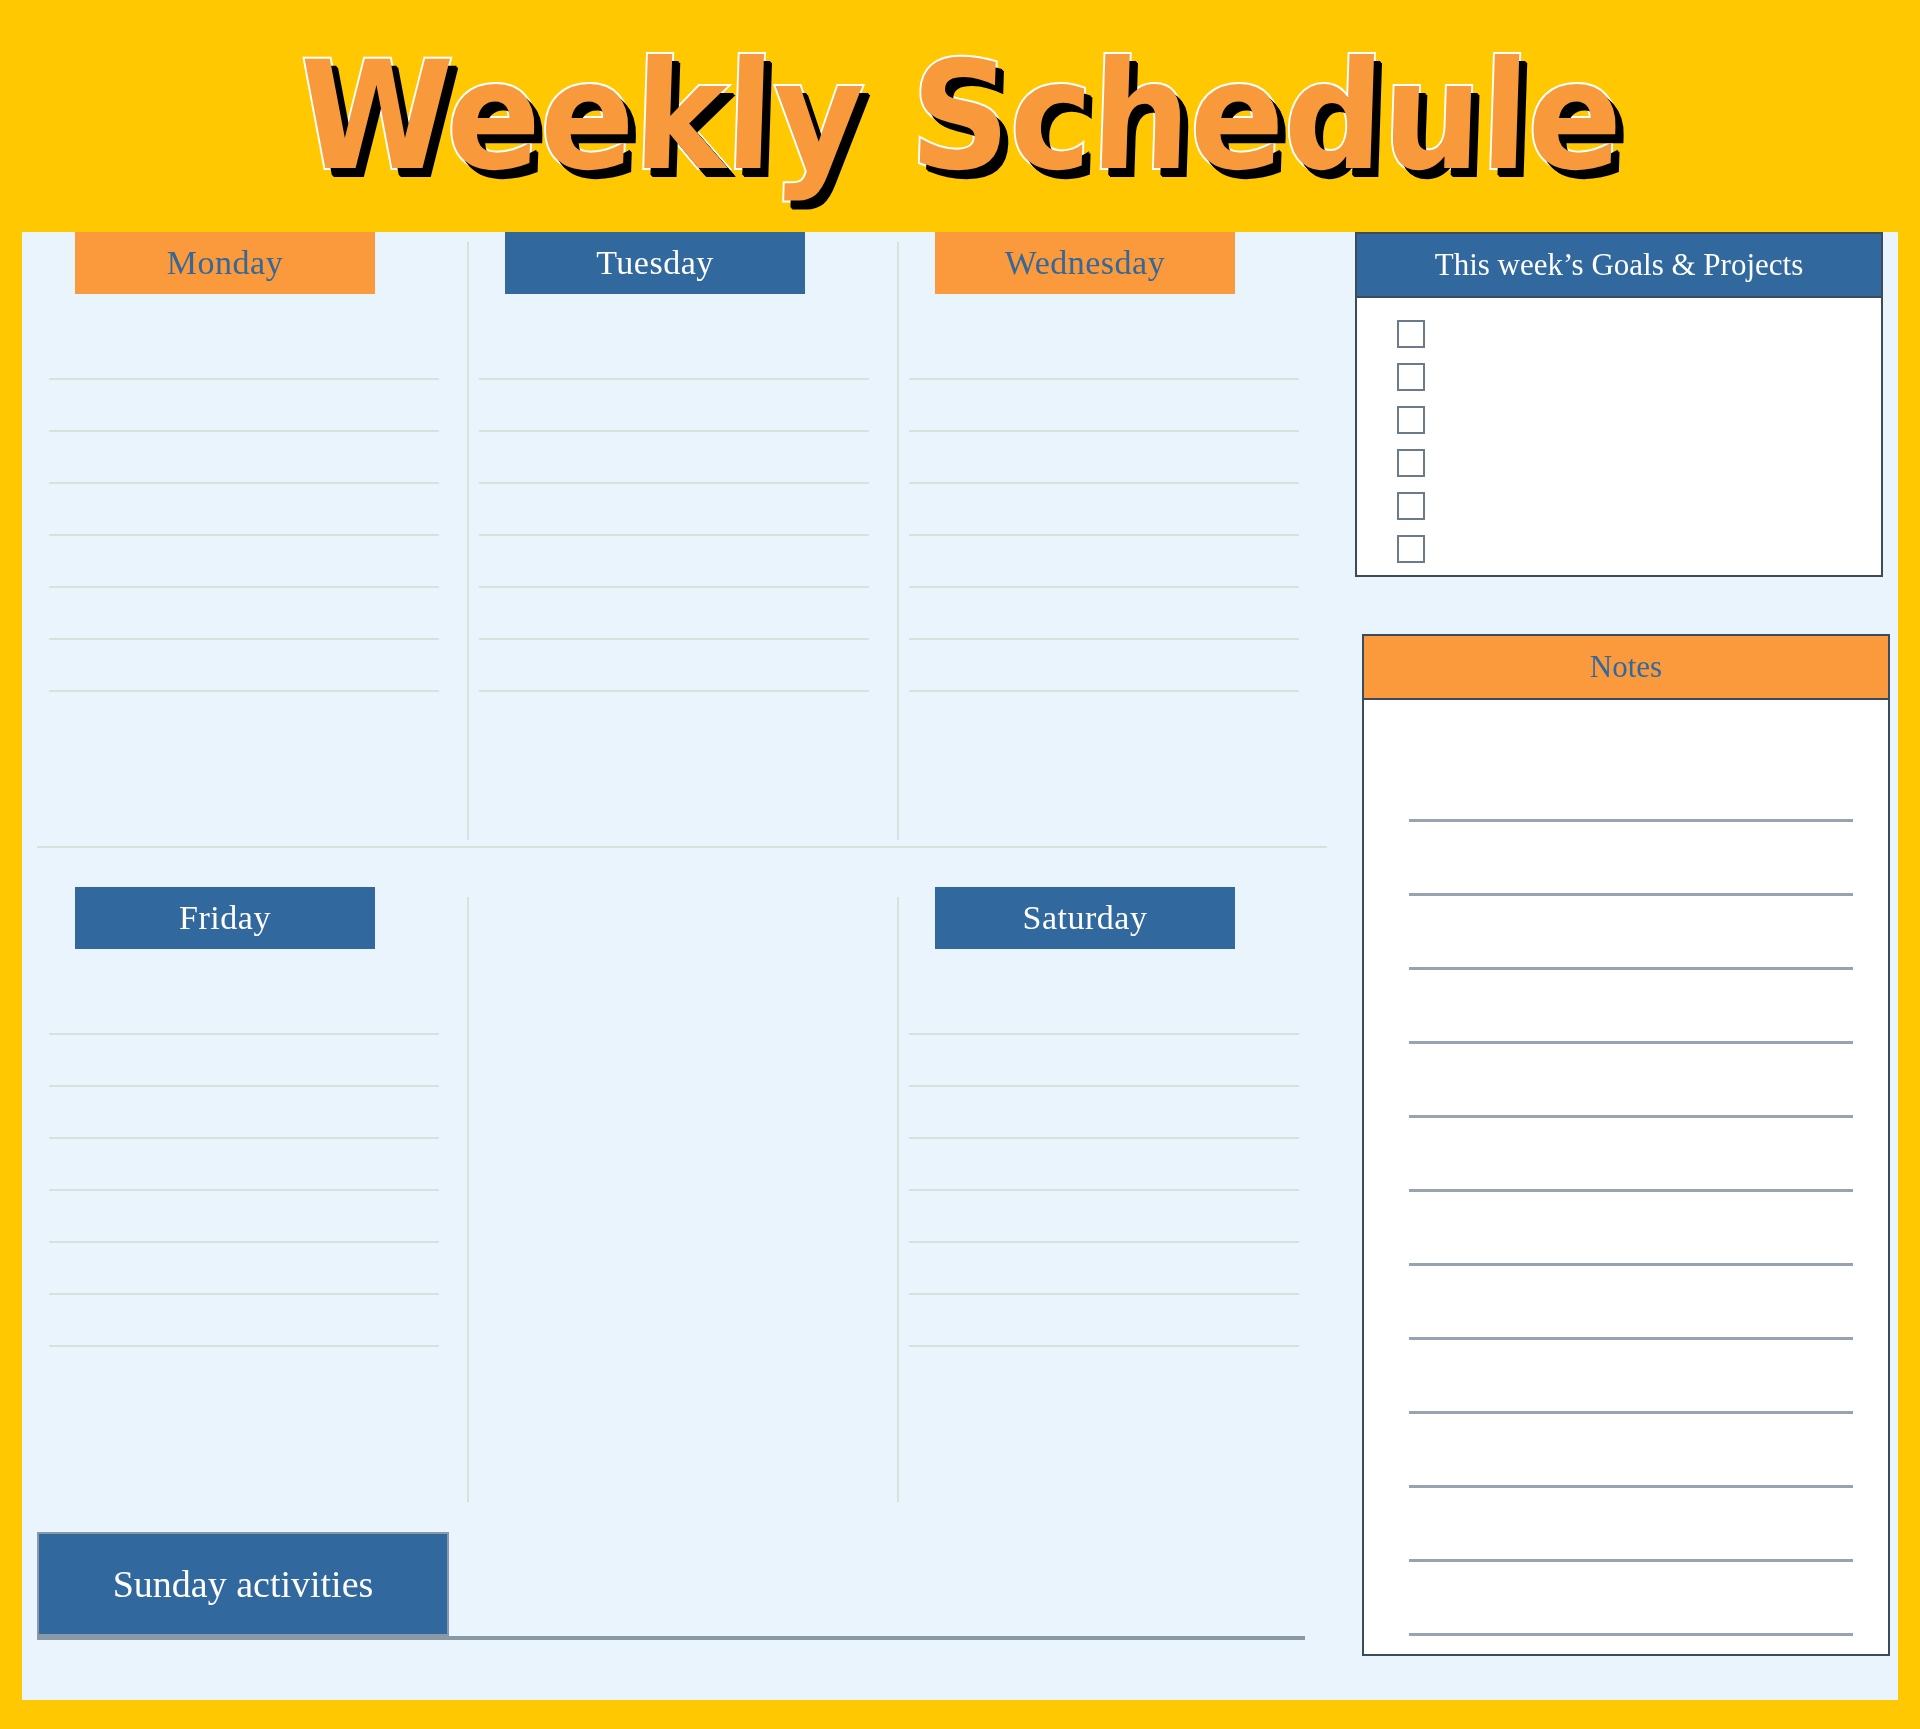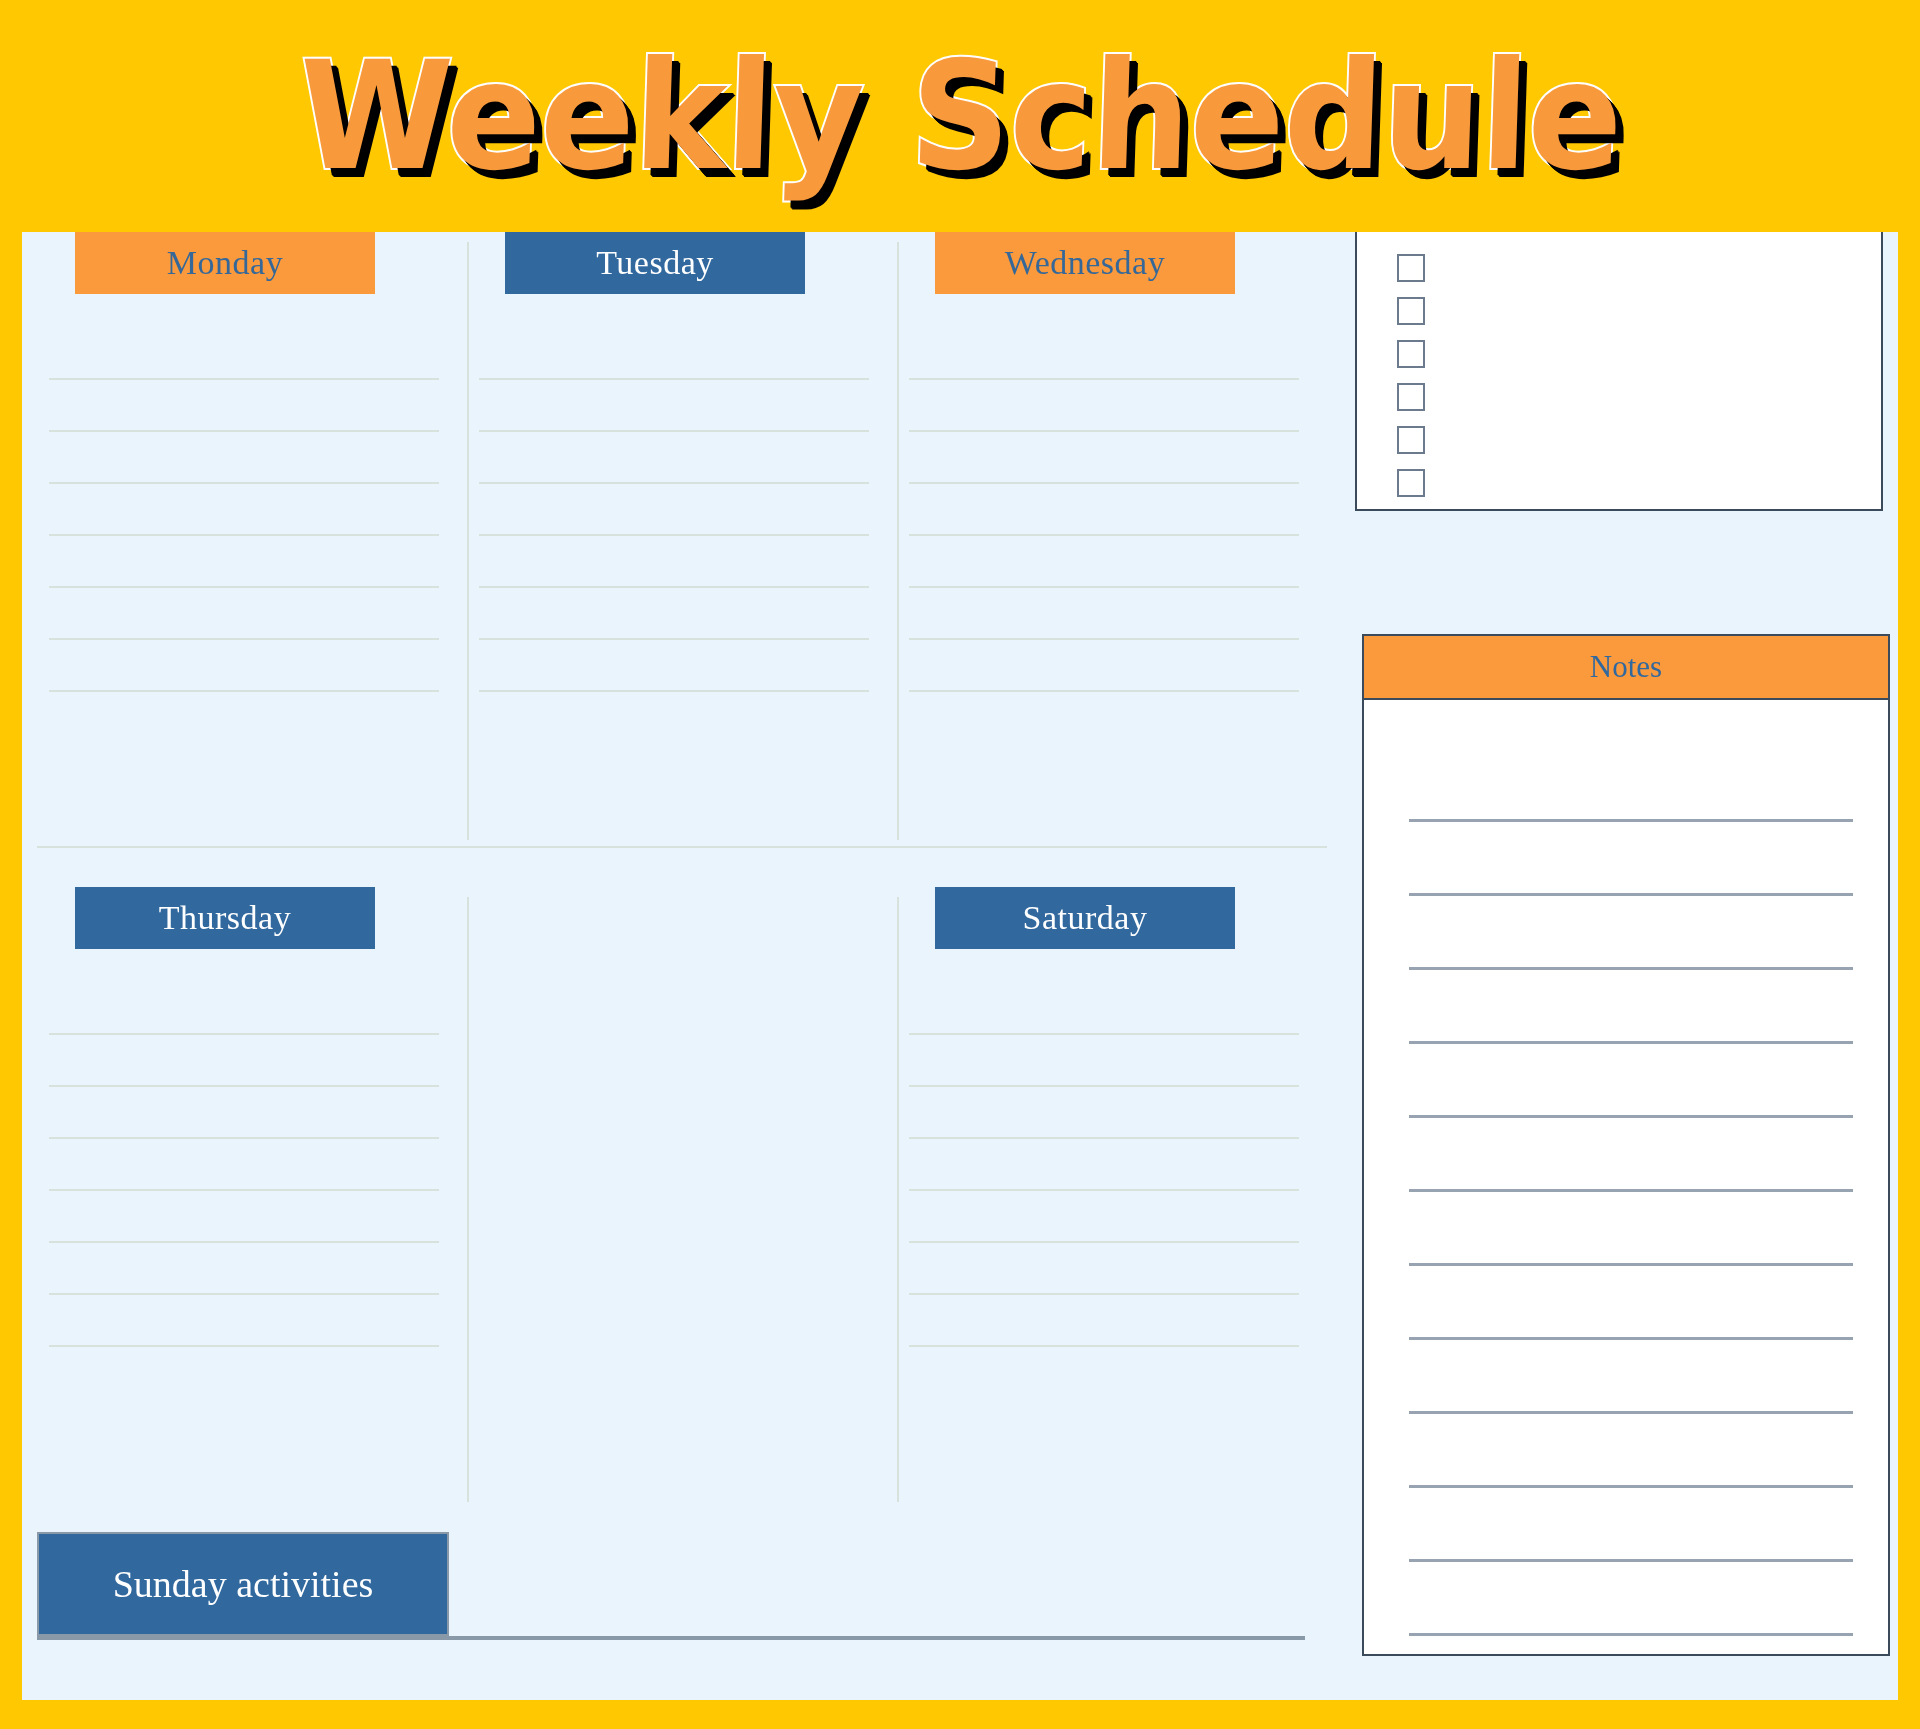--- a/index.html
+++ b/index.html
@@ -303,21 +303,21 @@
           <div class="rule"></div>
           <div class="rule"></div>
           <div class="rule"></div>
           <div class="rule"></div>
           <div class="rule"></div>
           <div class="rule"></div>
         </div>
       </div>
 
       <div class="day-cell r1 c0">
-        <div class="day-header blue">Thursday</div>
+        <div class="day-header blue">Friday</div>
         <div class="day-lines">
           <div class="rule"></div>
           <div class="rule"></div>
           <div class="rule"></div>
           <div class="rule"></div>
           <div class="rule"></div>
           <div class="rule"></div>
           <div class="rule"></div>
         </div>
       </div>
@@ -334,20 +334,21 @@
           <div class="rule"></div>
           <div class="rule"></div>
         </div>
       </div>
 
     </div>
 
     <div class="side-col">
 
       <div class="goals-panel">
+        <div class="panel-header blue">This week’s Goals &amp; Projects</div>
         <div class="goals-body">
           <div class="checkbox-row">
             <span class="checkbox"></span>
           </div>
           <div class="checkbox-row">
             <span class="checkbox"></span>
           </div>
           <div class="checkbox-row">
             <span class="checkbox"></span>
           </div>

